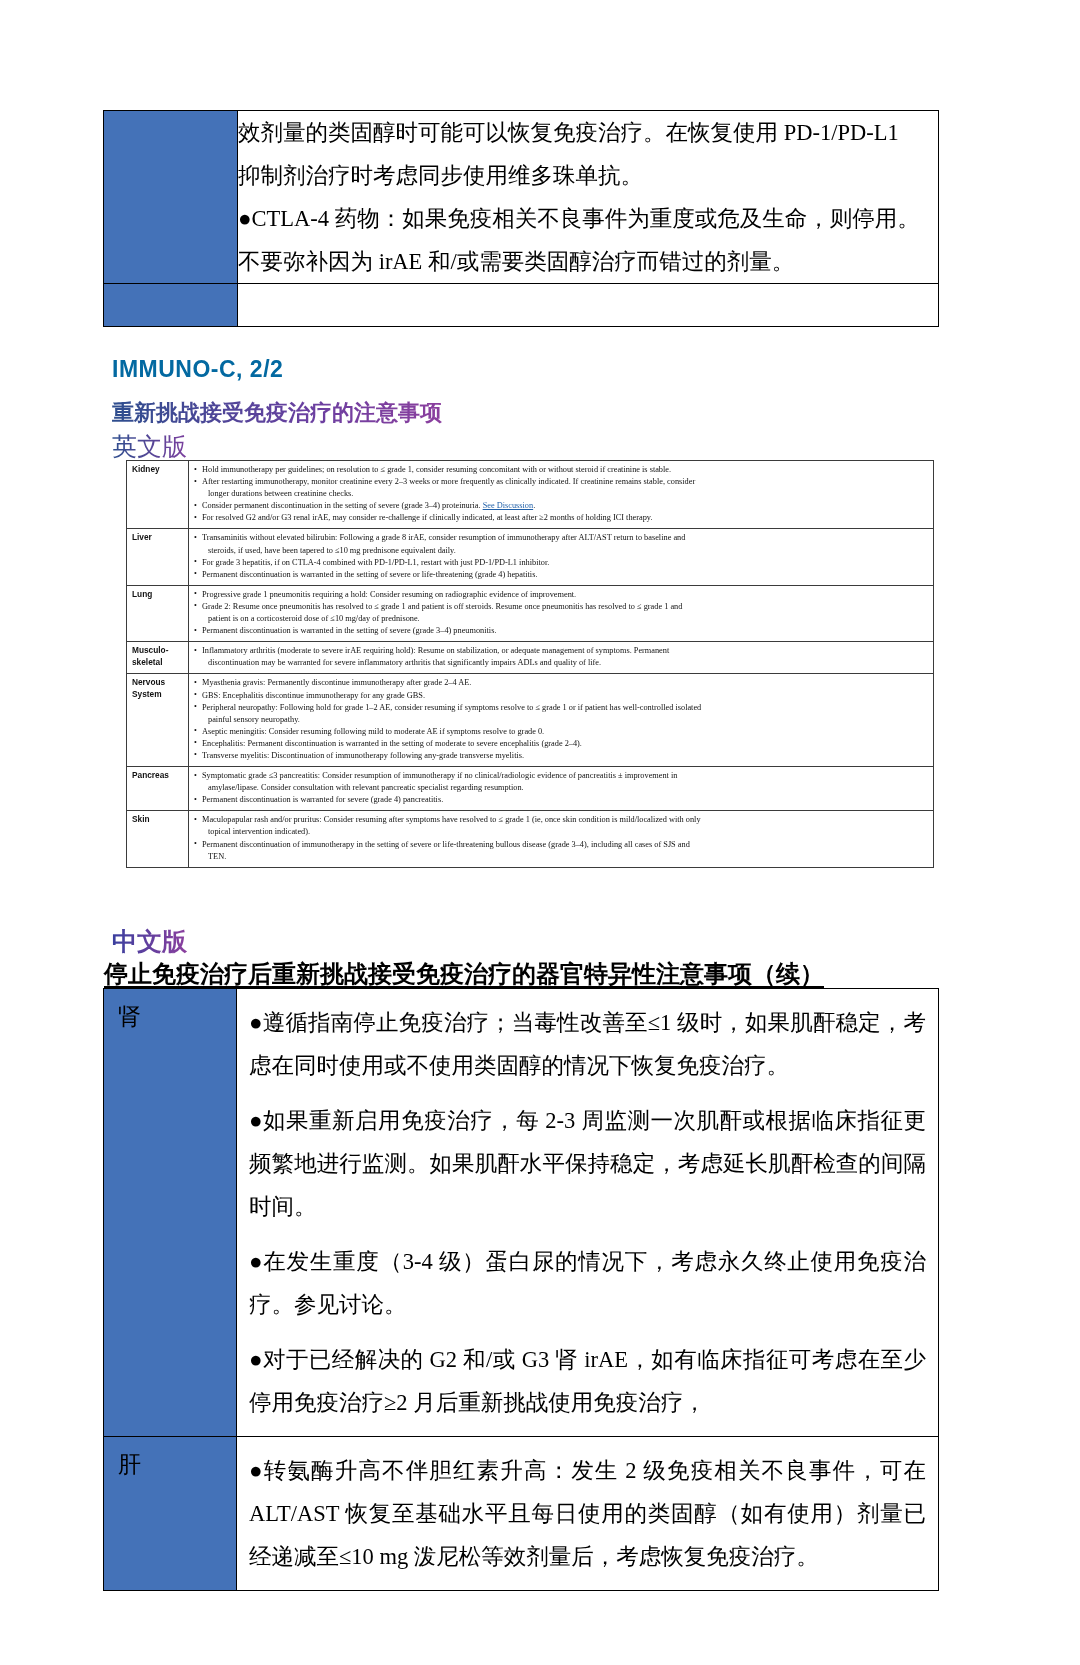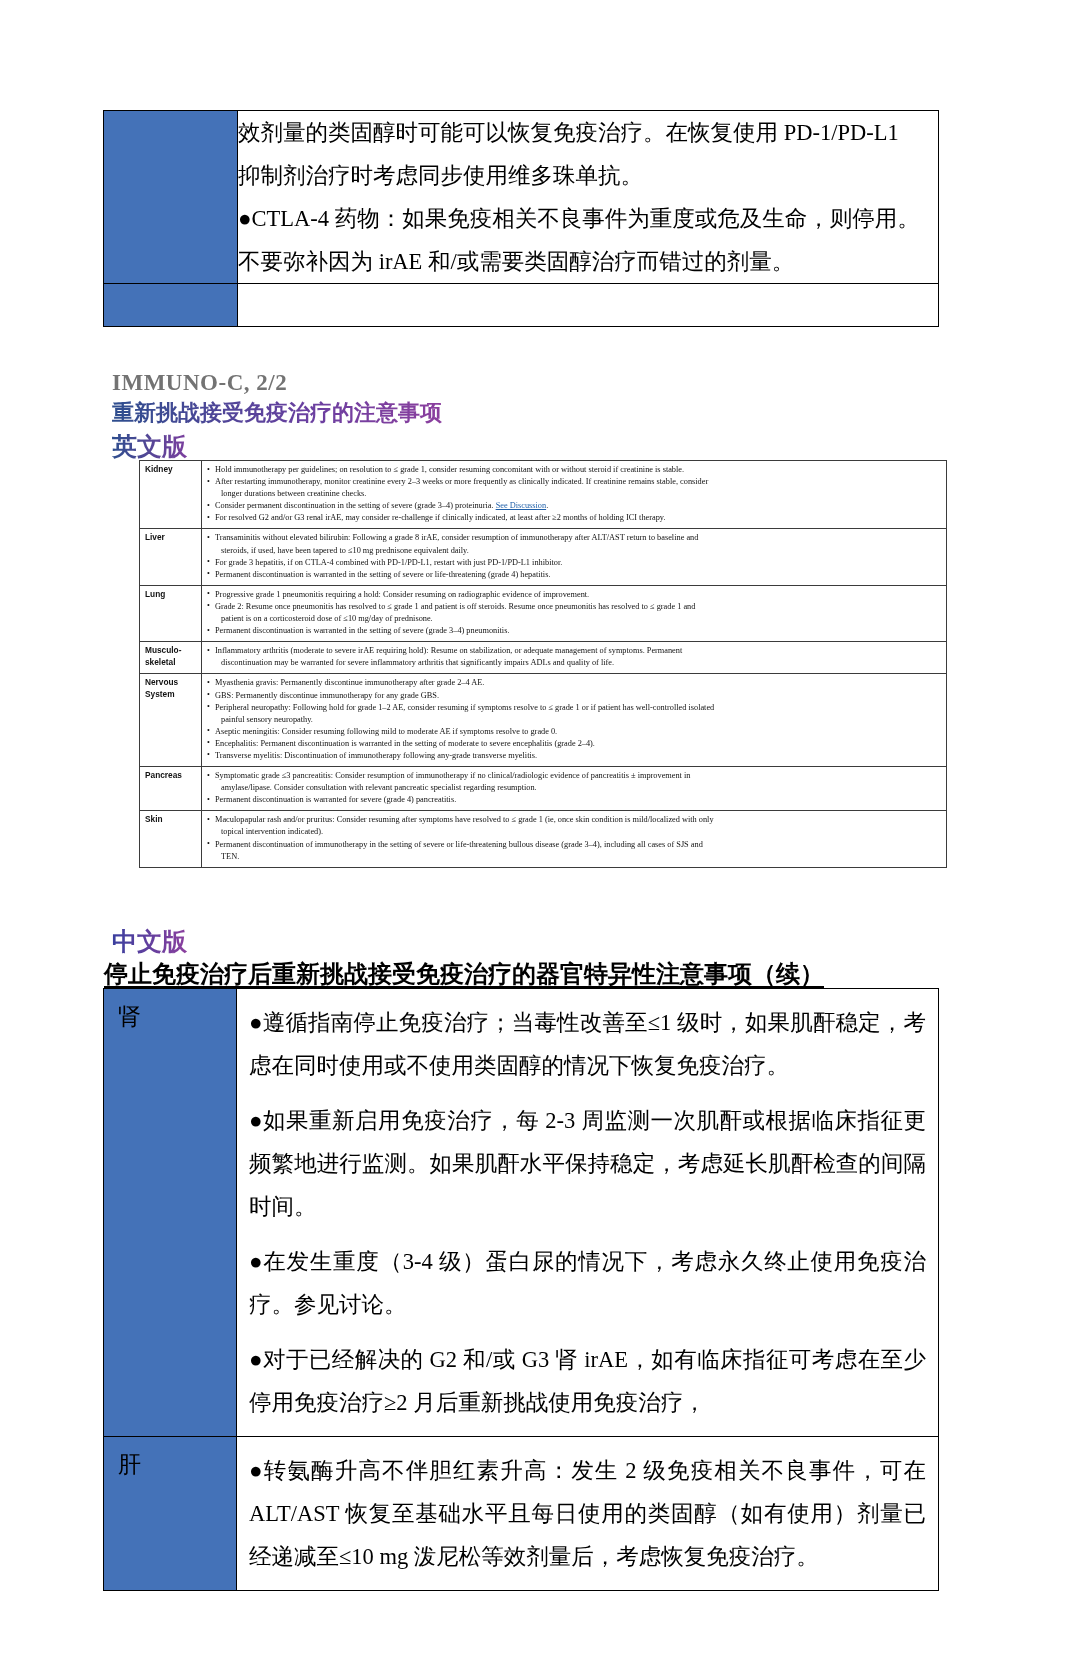--- a/index.html
+++ b/index.html
@@ -46,45 +46,45 @@
     line-height: 43px;
     font-family: "Liberation Serif", "DejaVu Serif", serif;
   }
   .tt-empty-label { height: 42px; background: #4472b8; }
   .tt-empty-body { height: 42px; }
 
   
   .immuno-code {
     position: absolute;
     left: 112px;
-    top: 370px;
-    font-family: Liberation Serif, serif;
+    top: 356px;
+    font-family: Liberation Sans, sans-serif;
     font-size: 23px;
     font-weight: bold;
     letter-spacing: 0.5px;
-    color: #737373;
+    color: #0369a1;
   }
   .cn-title-1 {
     position: absolute;
     left: 112px;
     top: 398px;
     font-size: 22px;
     font-weight: bold;
     font-family: "Liberation Serif", "DejaVu Serif", serif;
     background: linear-gradient(90deg, #2e4e8e 0%, #6a3fa0 60%, #8b3f9e 100%);
     -webkit-background-clip: text;
     background-clip: text;
     color: transparent;
   }
   .cn-title-2 {
     position: absolute;
     left: 112px;
     top: 430px;
     font-size: 25px;
-    font-weight: bold;
+    font-weight: normal;
     font-family: "Liberation Serif", "DejaVu Serif", serif;
     background: linear-gradient(90deg, #2e4e8e 0%, #7b3f9e 100%);
     -webkit-background-clip: text;
     background-clip: text;
     color: transparent;
   }
   .cn-title-3 {
     position: absolute;
     left: 112px;
     top: 925px;
@@ -131,21 +131,20 @@
     color: #111;
     text-decoration: underline;
     text-underline-offset: 2px;
     margin: 0 0 2px 1px;
   }
   table.eng-table {
     width: 808px;
     border-collapse: collapse;
     table-layout: fixed;
     border: 1px solid #3b3b3b;
-    margin-left: 13px;
   }
   table.eng-table td {
     border: 1px solid #3b3b3b;
     vertical-align: top;
     padding: 3px 4px 4px 5px;
     font-family: "Liberation Sans", sans-serif;
     font-size: 8.3px;
     line-height: 11.6px;
     color: #111;
   }
@@ -300,21 +299,21 @@
             </td>
           </tr>
           <tr>
             <td class="organ">
               <div>Nervous</div>
               <div>System</div>
             </td>
             <td>
               <ul class="bl">
                 <li>Myasthenia gravis: Permanently discontinue immunotherapy after grade 2–4 AE.</li>
-                <li>GBS: Permanently discontinue immunotherapy for any grade GBS.</li>
+                <li>GBS: Encephalitis discontinue immunotherapy for any grade GBS.</li>
                 <li>Peripheral neuropathy: Following hold for grade 1–2 AE, consider resuming if symptoms resolve to ≤ grade 1 or if patient has well-controlled isolated</li>
                 <li class="cont">painful sensory neuropathy.</li>
                 <li>Aseptic meningitis: Consider resuming following mild to moderate AE if symptoms resolve to grade 0.</li>
                 <li>Encephalitis: Permanent discontinuation is warranted in the setting of moderate to severe encephalitis (grade 2–4).</li>
                 <li>Transverse myelitis: Discontinuation of immunotherapy following any-grade transverse myelitis.</li>
               </ul>
             </td>
           </tr>
           <tr>
             <td class="organ">

